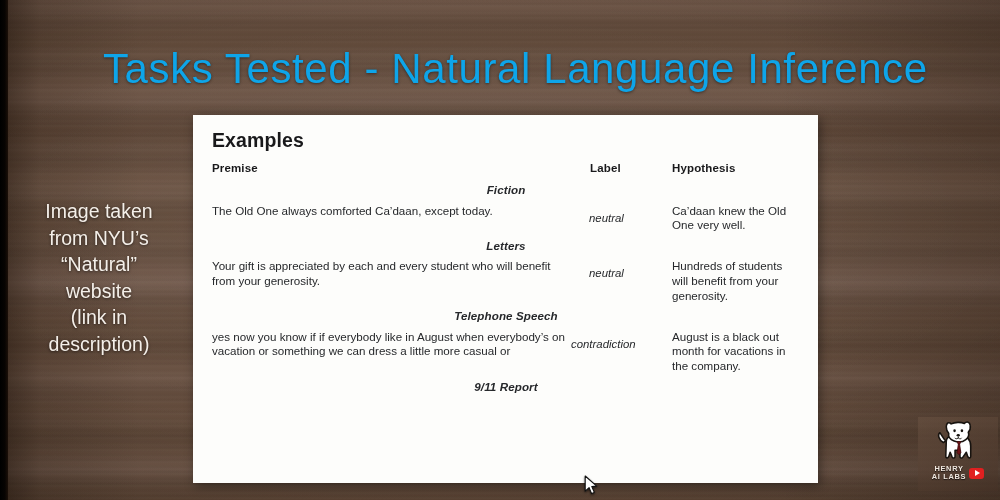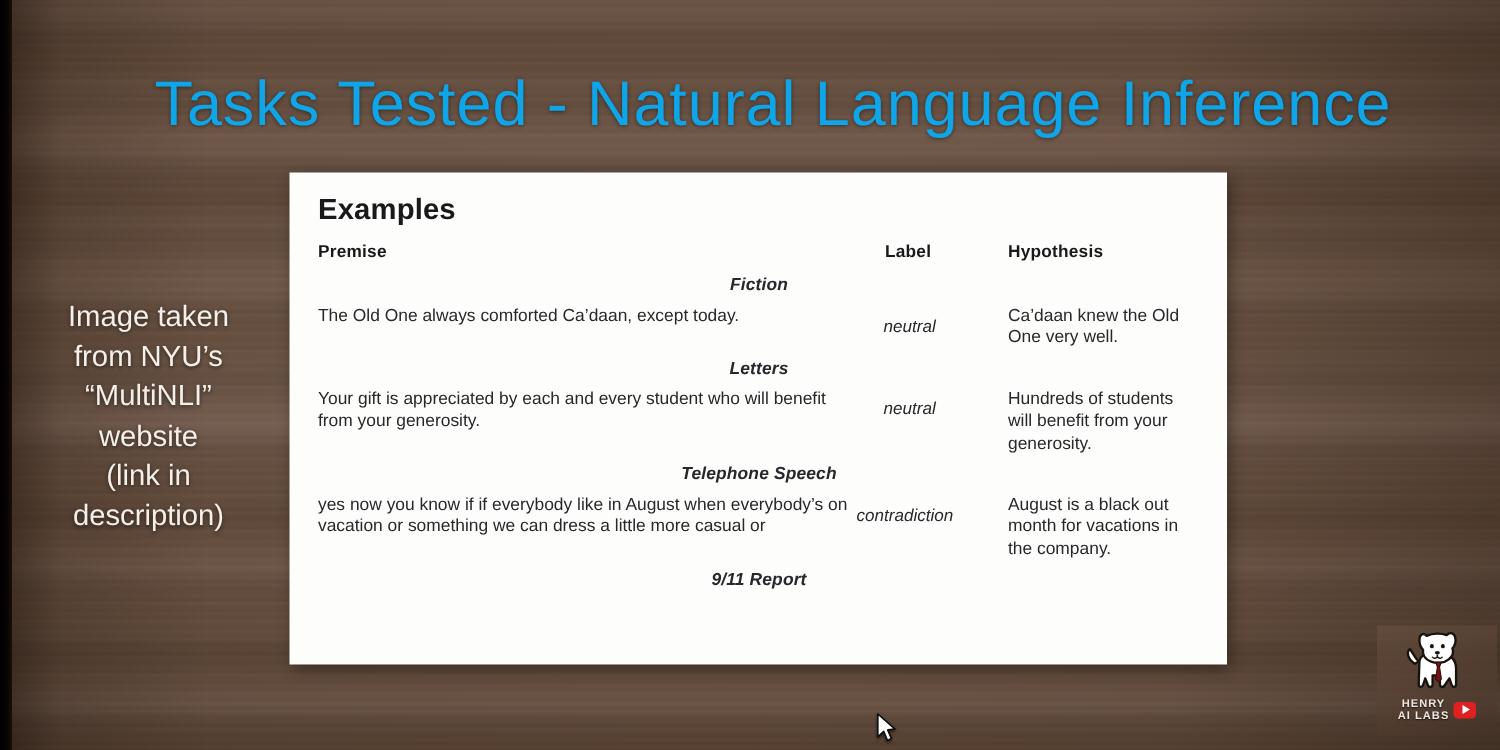--- a/index.html
+++ b/index.html
@@ -106,21 +106,21 @@
     text-shadow: 0 1px 3px rgba(0,0,0,0.55);
   }
   .caption span { display: block; }
 
   
   .card {
     position: absolute;
     left: 193px;
     top: 115px;
     width: 625px;
-    height: 328px;
+    height: 368px;
     background: #fdfdfb;
     box-shadow: 2px 3px 10px rgba(0,0,0,0.42);
     color: #1f2023;
     overflow: hidden;
   }
   .card-inner {
     padding: 14px 18px 0 19px;
   }
   .card-heading {
     font-size: 19.5px;
@@ -247,21 +247,21 @@
 
   <div class="wood-base"></div>
   <div class="wood-vignette"></div>
   <div class="left-bar"></div>
 
   <div class="slide-title">Tasks Tested - Natural Language Inference</div>
 
   <div class="caption">
     <span>Image taken</span>
     <span>from NYU’s</span>
-    <span>“MultiNLI”</span>
+    <span>“Natural”</span>
     <span>website</span>
     <span>(link in</span>
     <span>description)</span>
   </div>
 
   <div class="card">
     <div class="card-inner">
       <div class="card-heading">Examples</div>
 
       <table class="tbl">

